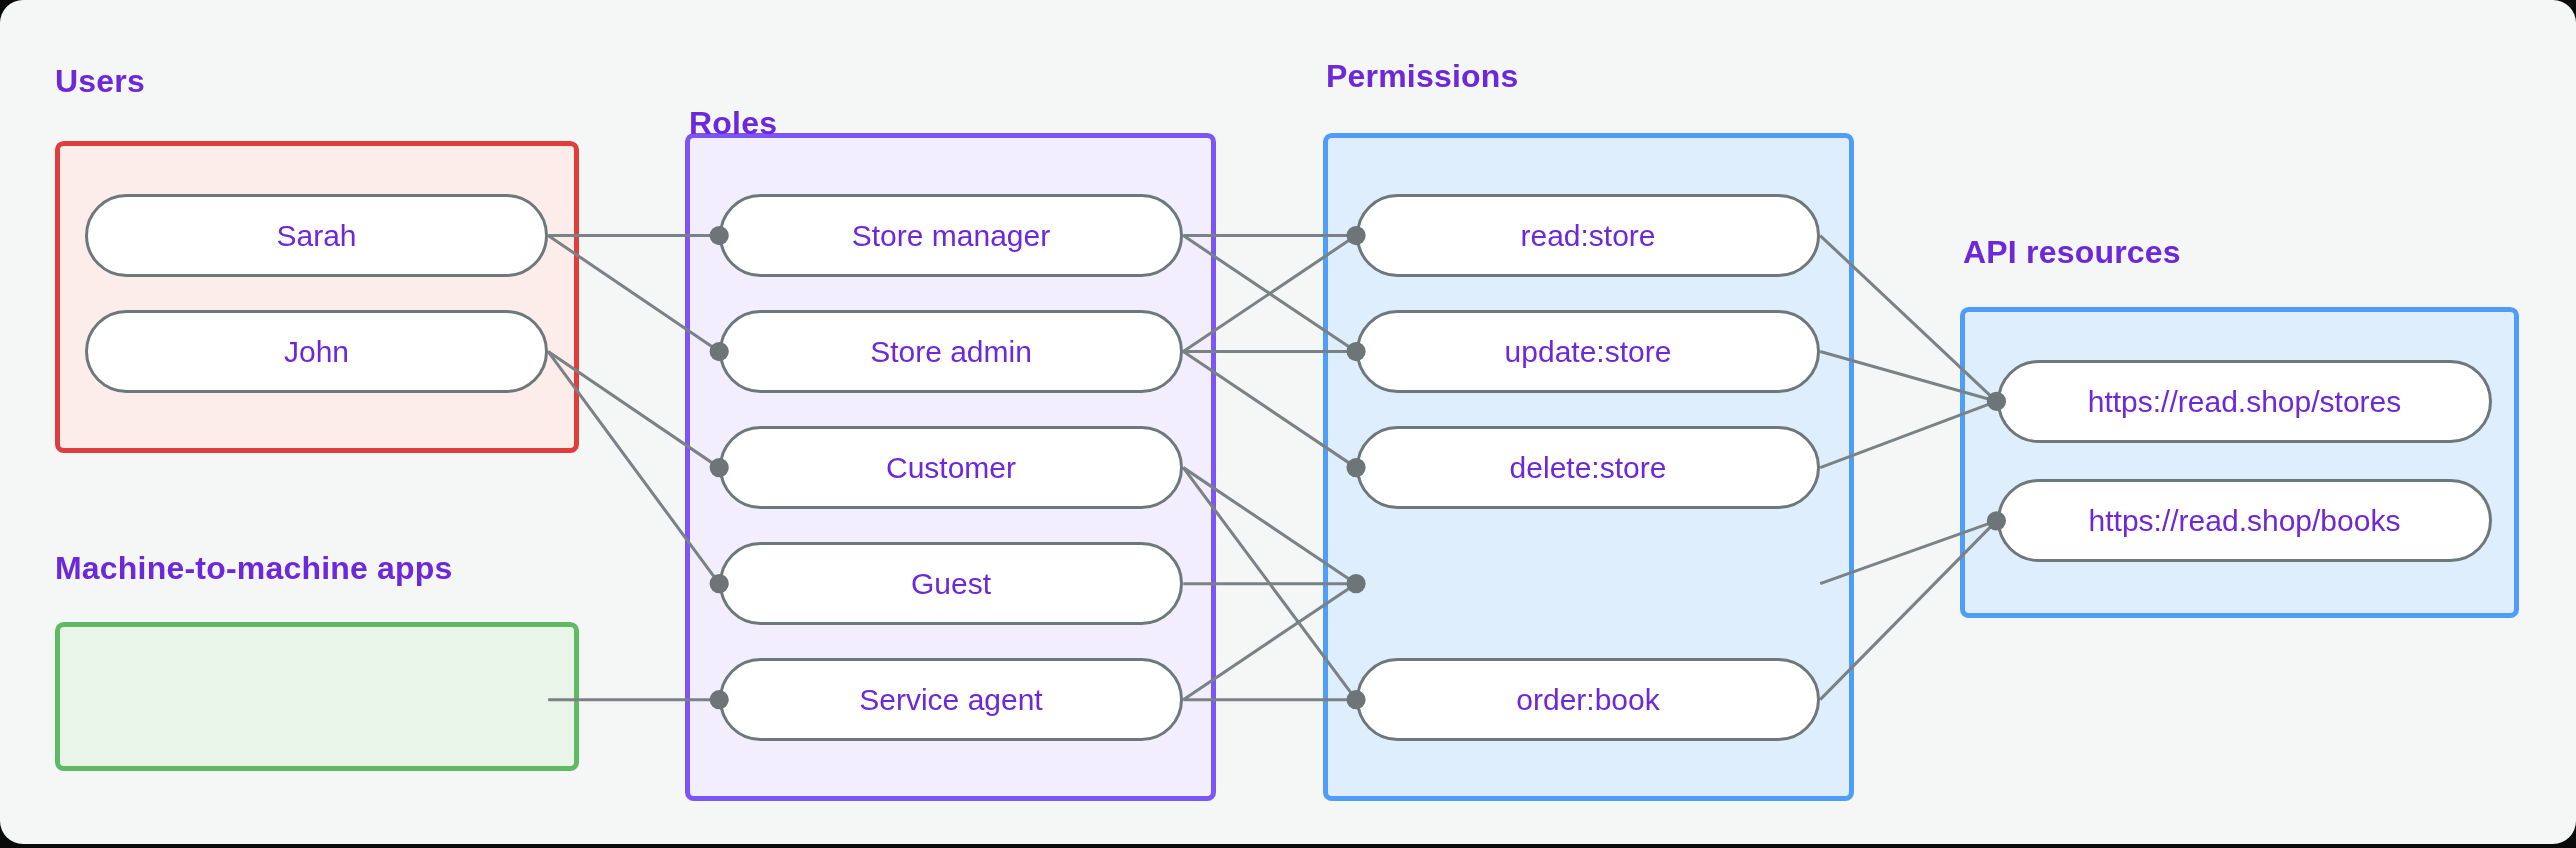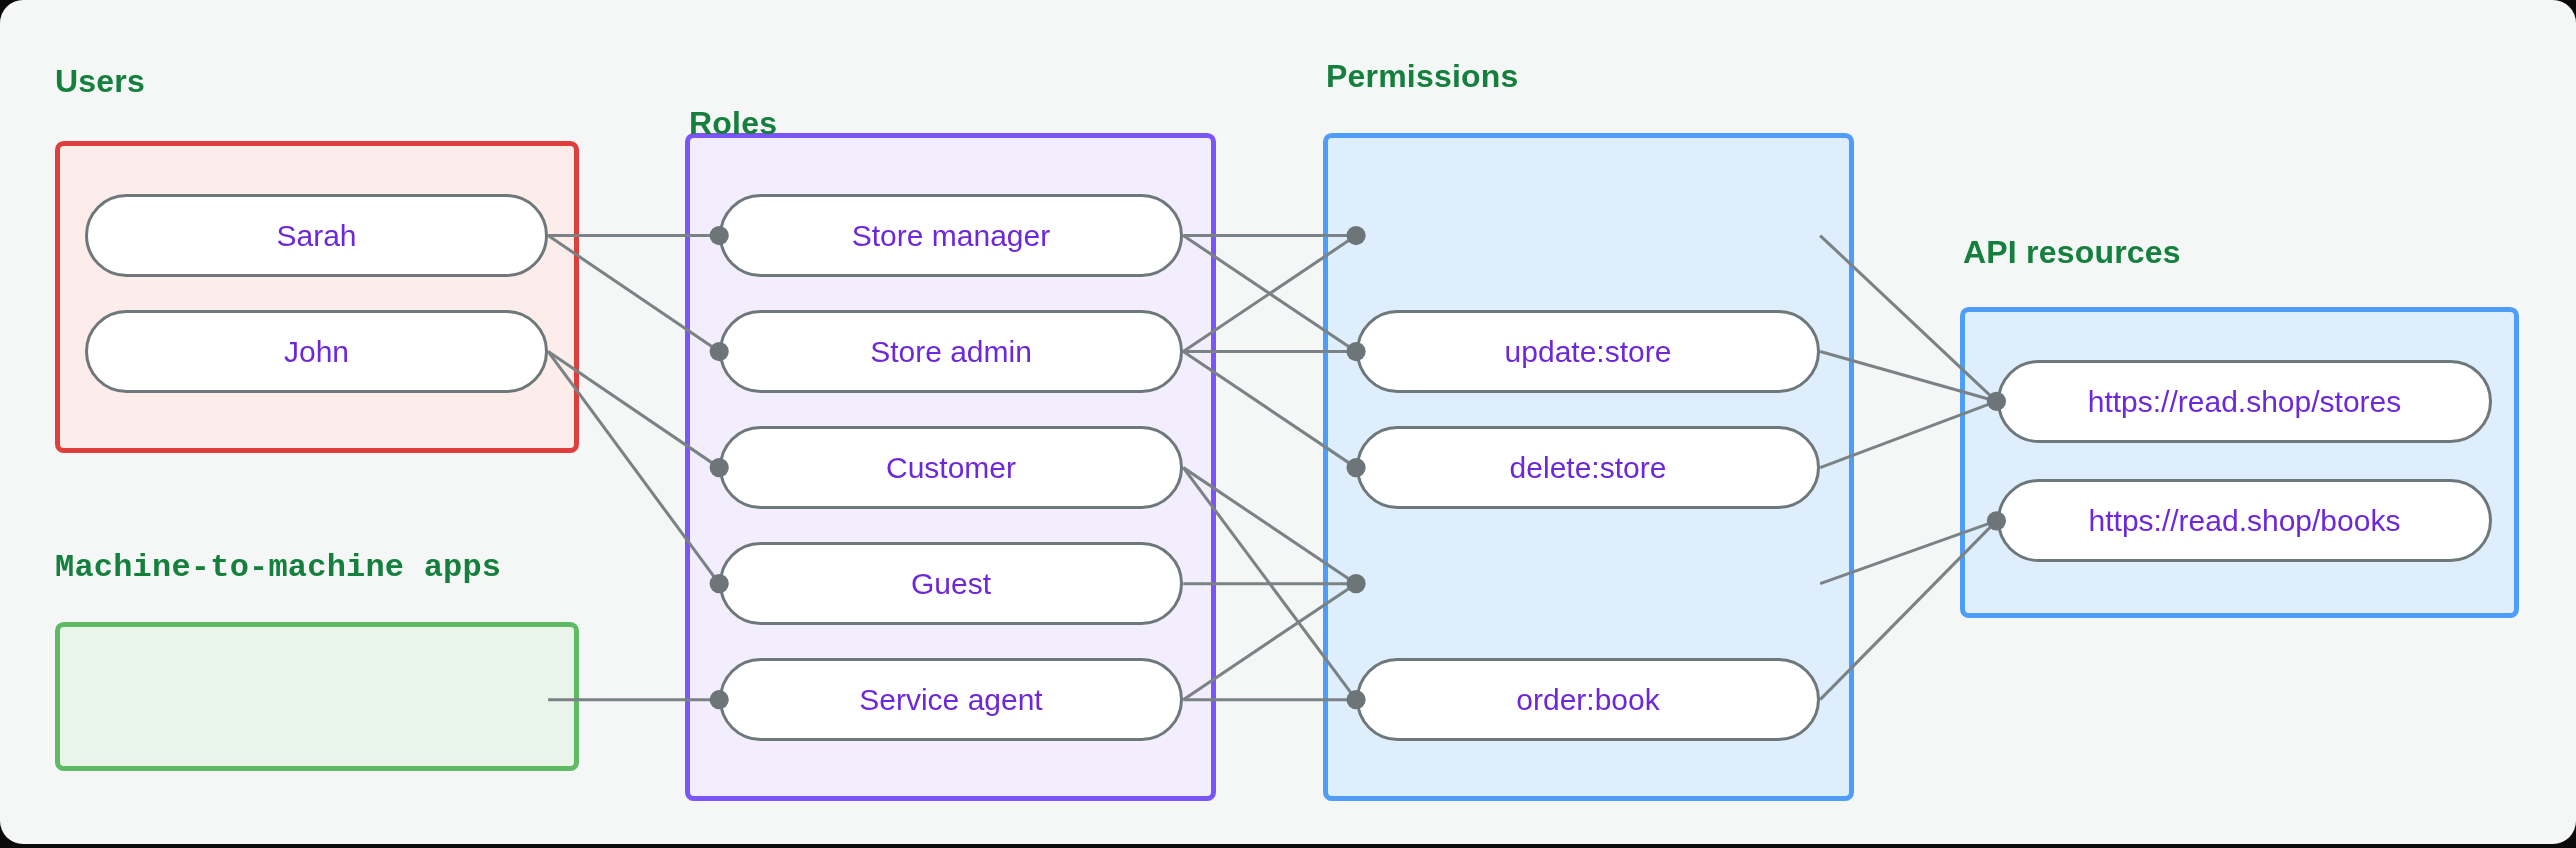--- a/index.html
+++ b/index.html
@@ -4,23 +4,23 @@
 <style>
   html,body{margin:0;padding:0;background:#0a0a0a;}
   #stage{position:relative;width:2576px;height:848px;font-family:"Liberation Sans","DejaVu Sans",sans-serif;overflow:hidden;}
   #canvas{position:absolute;left:0;right:0;top:0;bottom:4.4px;background:#f4f7f5;border-radius:23px;}
   .gbox{position:absolute;border-style:solid;border-width:5.2px;border-radius:8.7px;box-sizing:border-box;z-index:1;}
   .box-users{left:55px;top:141px;width:524px;height:312px;border-color:#e03e3c;background:#fcedeb;}
   .box-m2m{left:55px;top:622px;width:524px;height:149px;border-color:#5fba64;background:#e9f5e9;}
   .box-roles{left:685px;top:133px;width:531px;height:668px;border-color:#7a55f8;background:#f3eefe;}
   .box-permissions{left:1323px;top:133px;width:531px;height:668px;border-color:#4f9df8;background:#dfeefd;}
   .box-api{left:1960px;top:307px;width:559px;height:311px;border-color:#4f9df8;background:#dfeefd;}
-  .heading{position:absolute;color:#15803d;font-size:32px;font-weight:700;line-height:40px;z-index:3;letter-spacing:0.2px;}
+  .heading{position:absolute;color:#6d28d9;font-size:32px;font-weight:700;line-height:40px;z-index:3;letter-spacing:0.2px;}
   .h-users{left:55px;top:61px;}
-  .h-m2m{left:55px;top:548px;font-family:Liberation Mono, monospace;}
+  .h-m2m{left:55px;top:548px;}
   .h-roles{left:689px;top:56px;margin-top:47px;}
   .h-permissions{left:1326px;top:56px;}
   .h-api{left:1963px;top:232px;}
   .pill{position:absolute;height:83px;background:#ffffff;border:3.5px solid #6e7779;border-radius:42px;box-sizing:border-box;display:flex;align-items:center;justify-content:center;color:#6d28d9;font-size:30px;z-index:3;}
   .pill-user{left:85px;width:463px;}
   .pill-role{left:719px;width:464px;}
   .pill-perm{left:1356px;width:464px;}
   .pill-api{left:1997px;width:495px;text-align:center;}
   .r1{top:194px;} .r2{top:310px;} .r3{top:426px;} .r4{top:542px;} .r5{top:658px;}
   .a1{top:360px;} .a2{top:479px;}
@@ -75,20 +75,21 @@
 
     <div class="pill pill-user r1">Sarah</div>
     <div class="pill pill-user r2">John</div>
 
     <div class="pill pill-role r1">Store manager</div>
     <div class="pill pill-role r2">Store admin</div>
     <div class="pill pill-role r3">Customer</div>
     <div class="pill pill-role r4">Guest</div>
     <div class="pill pill-role r5">Service agent</div>
 
+    <div class="pill pill-perm r1">read:store</div>
     <div class="pill pill-perm r3">delete:store</div>
     <div class="pill pill-perm r2">update:store</div>
     <div class="pill pill-perm r5">order:book</div>
 
     <div class="pill pill-api a1">https://read.shop/stores</div>
     <div class="pill pill-api a2">https://read.shop/books</div>
 
     <svg id="dots" class="layer" viewBox="0 0 2952 972" width="2576" height="848">
       <circle class="dot" cx="824" cy="270" r="11"></circle>
       <circle class="dot" cx="824" cy="403" r="11"></circle>

